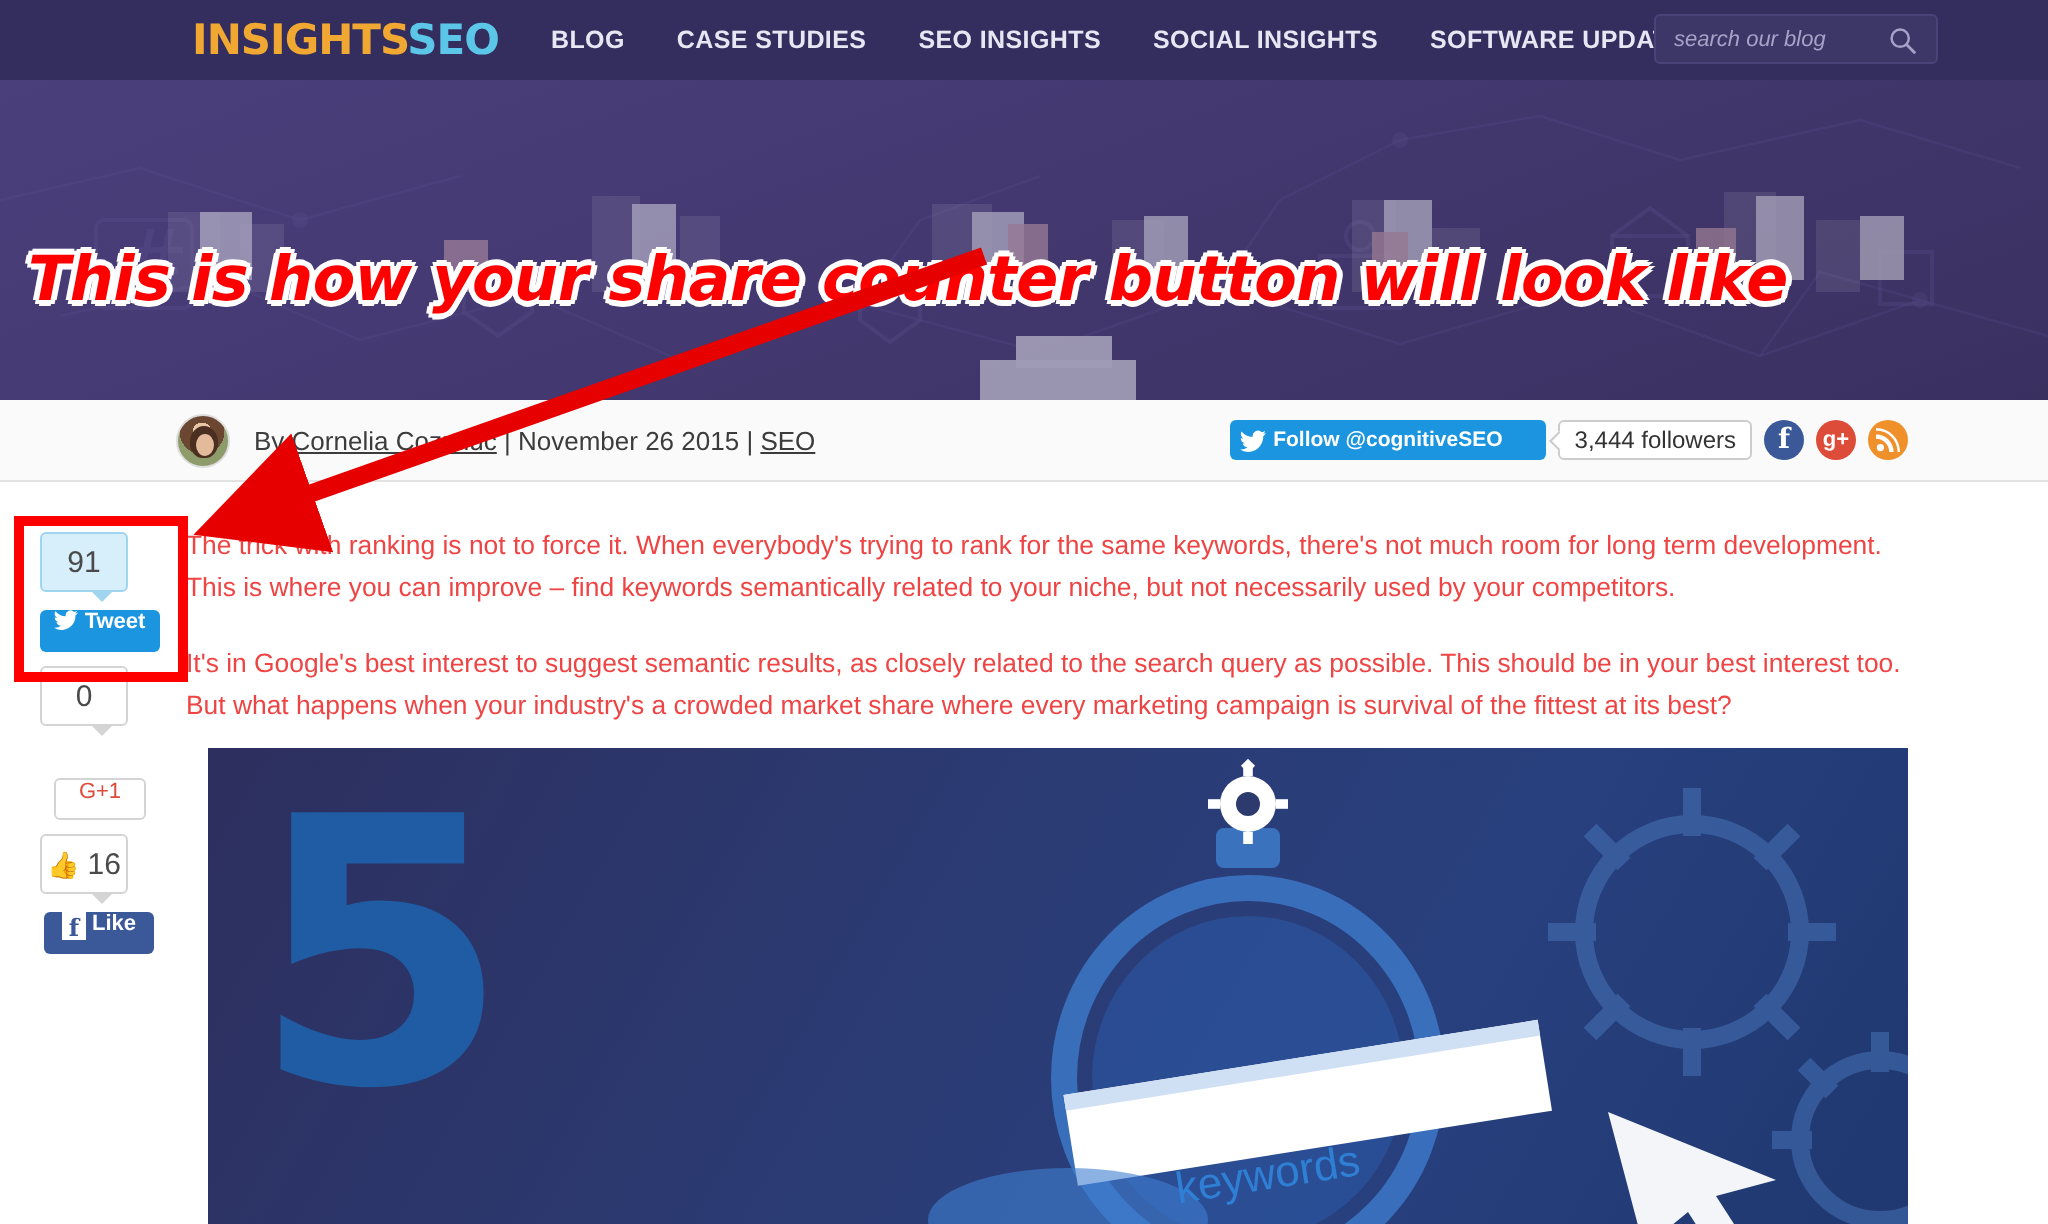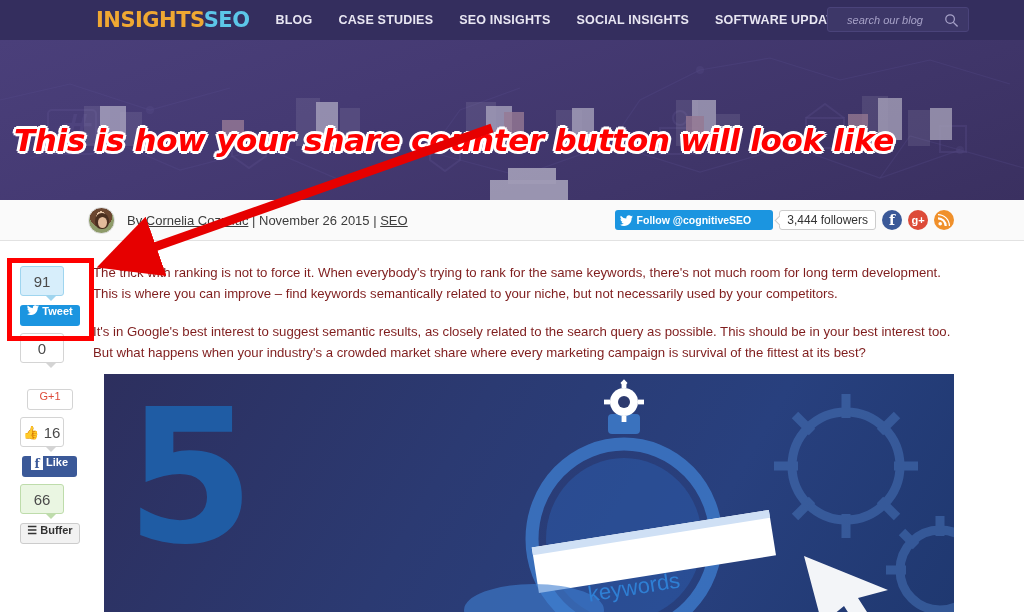--- a/index.html
+++ b/index.html
@@ -32,21 +32,21 @@
   #searchbox {
     position:absolute; right:55px; top:7px;
     width:142px; height:25px; border-radius:3px;
     background:#3d3768; border:1px solid #4a437a;
     display:flex; align-items:center;
   }
   #searchinput {
     background:transparent; border:none; outline:none;
     color:#b8b4d4; font-size:11px; 
     font-family:"Liberation Sans", sans-serif;
-    padding-left:9px; width:105px;text-align:center;
+    padding-left:9px; width:105px;
   }
   #searchinput::placeholder { color:#a7a2c8; font-style:italic; }
   #search-icon { position:absolute; right:9px; top:5px; }
 
   
   #hero {
     position:absolute; left:0; top:40px; width:1024px; height:160px;
     background:linear-gradient(160deg,#4a3f7a 0%, #453a73 35%, #3f3569 70%, #3a3060 100%);
     overflow:hidden;
   }
@@ -150,21 +150,21 @@
   }
 
   #red-highlight-box {
     position:absolute; left:7px; top:258px; width:87px; height:83px;
     border:5px solid #ff0000; z-index:20; pointer-events:none;
   }
 
   
   #article { position:absolute; left:93px; top:262px; width:862px; }
   .para {
-    font-size:13.2px; line-height:21px; color:#7f1d1d; margin-bottom:17px;
+    font-size:13.2px; line-height:21px; color:#ef4444; margin-bottom:17px;
     font-family:"Liberation Sans", sans-serif;
   }
 
   
   #infographic {
     position:absolute; left:104px; top:374px; width:850px; height:238px;
     background:linear-gradient(120deg,#2d2f5e 0%, #2b3a72 40%, #28407e 70%, #1f3870 100%);
     overflow:hidden;
   }
   #ig-five {
@@ -326,27 +326,20 @@
     <div class="bubble b-plain">
       <span style="font-size:13px;margin-right:4px;">👍</span>
       <span>16</span>
     </div>
     <div class="sharebtn btn-fblike" style="margin-left:2px;">
       <span class="fbF">f</span>
       <span>Like</span>
     </div>
   </div>
 
-  <div class="share-group">
-    <div class="bubble b-buf">66</div>
-    <div class="sharebtn btn-buffer">
-      <span style="font-size:11px;">☰</span>
-      <span>Buffer</span>
-    </div>
-  </div>
 </div>
 
 <div id="red-highlight-box"></div>
 
 <div id="article">
   <p class="para">The trick with ranking is not to force it. When everybody's trying to rank for the same keywords, there's not much room for long term development. This is where you can improve – find keywords semantically related to your niche, but not necessarily used by your competitors.</p>
   <p class="para">It's in Google's best interest to suggest semantic results, as closely related to the search query as possible. This should be in your best interest too. But what happens when your industry's a crowded market share where every marketing campaign is survival of the fittest at its best?</p>
 </div>
 
 <div id="infographic">

